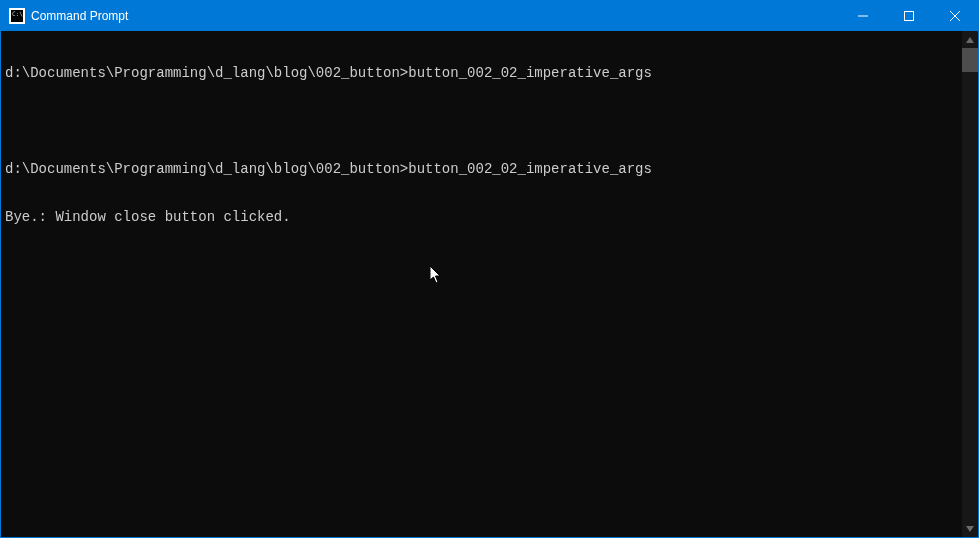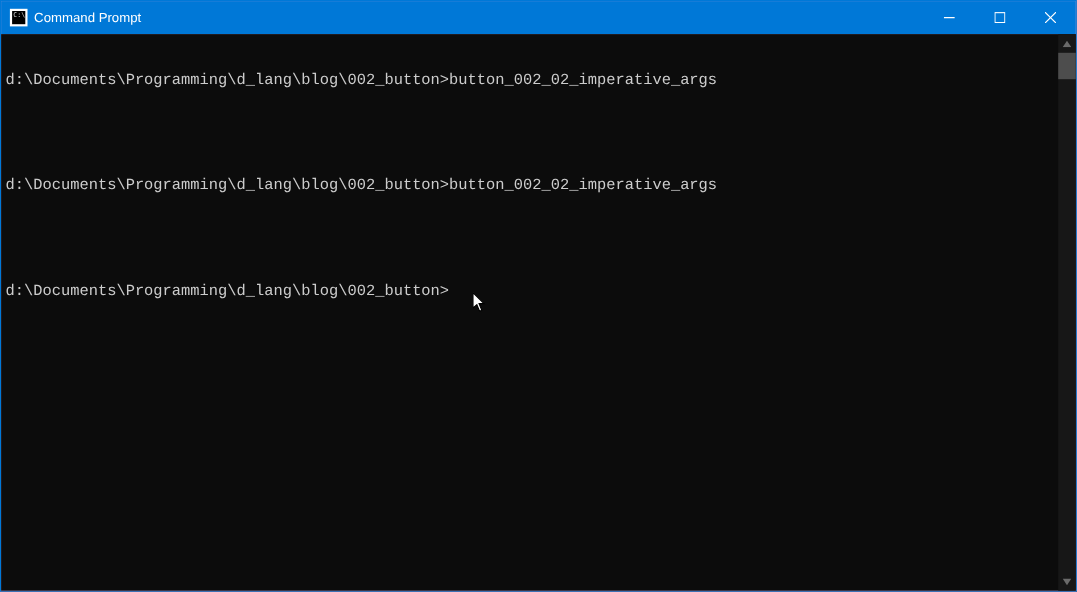--- a/index.html
+++ b/index.html
@@ -174,22 +174,22 @@
             <line x1="10" y1="0" x2="0" y2="10"></line>
           </svg>
       </div>
     </div>
   </div>
   <div class="terminal-area">
     <div class="terminal-content">
       <div class="term-line">d:\Documents\Programming\d_lang\blog\002_button&gt;button_002_02_imperative_args</div>
       <div class="term-line"></div>
       <div class="term-line">d:\Documents\Programming\d_lang\blog\002_button&gt;button_002_02_imperative_args</div>
+      <div class="term-line">Bye.: Window close button clicked.</div>
       <div class="term-line"></div>
-      <div class="term-line">d:\Documents\Programming\d_lang\blog\002_button&gt;</div>
     </div>
     <div class="scrollbar">
       <div class="scroll-arrow scroll-arrow-up">
         <svg viewBox="0 0 8 6">
             <polygon points="4,0 8,6 0,6"></polygon>
           </svg>
       </div>
       <div class="scroll-thumb"></div>
       <div class="scroll-arrow scroll-arrow-down">
         <svg viewBox="0 0 8 6">

